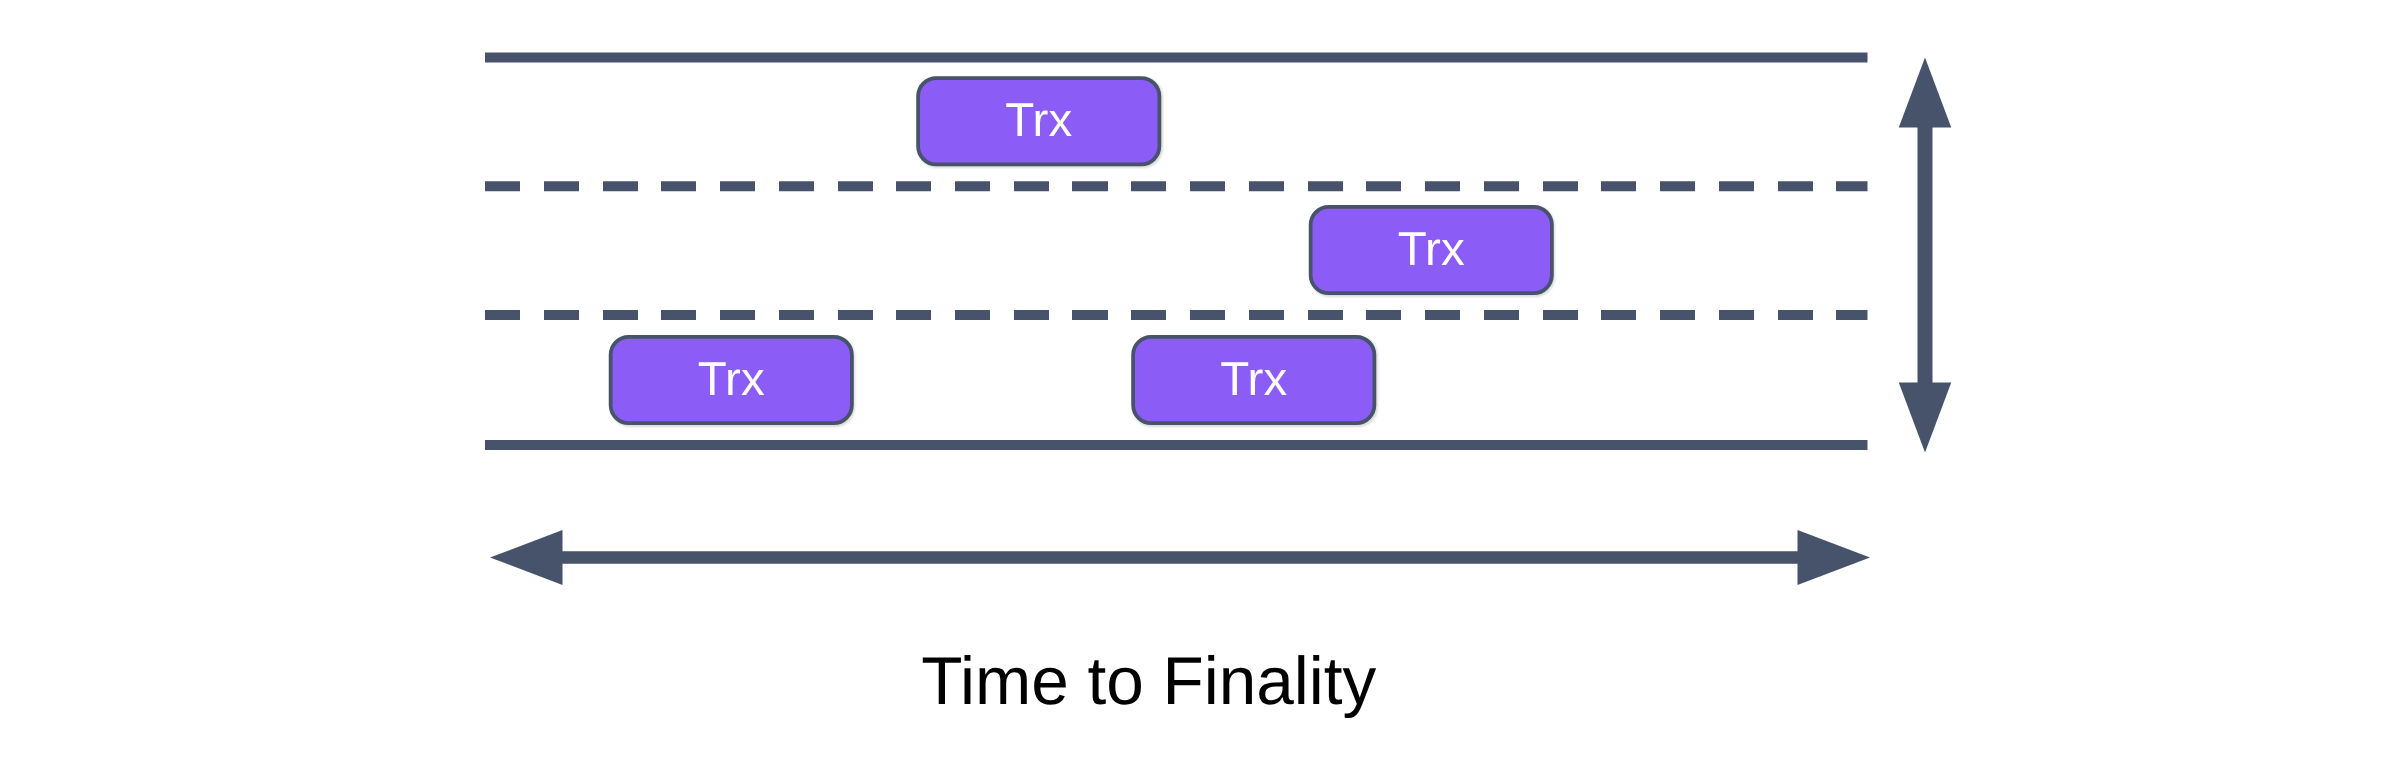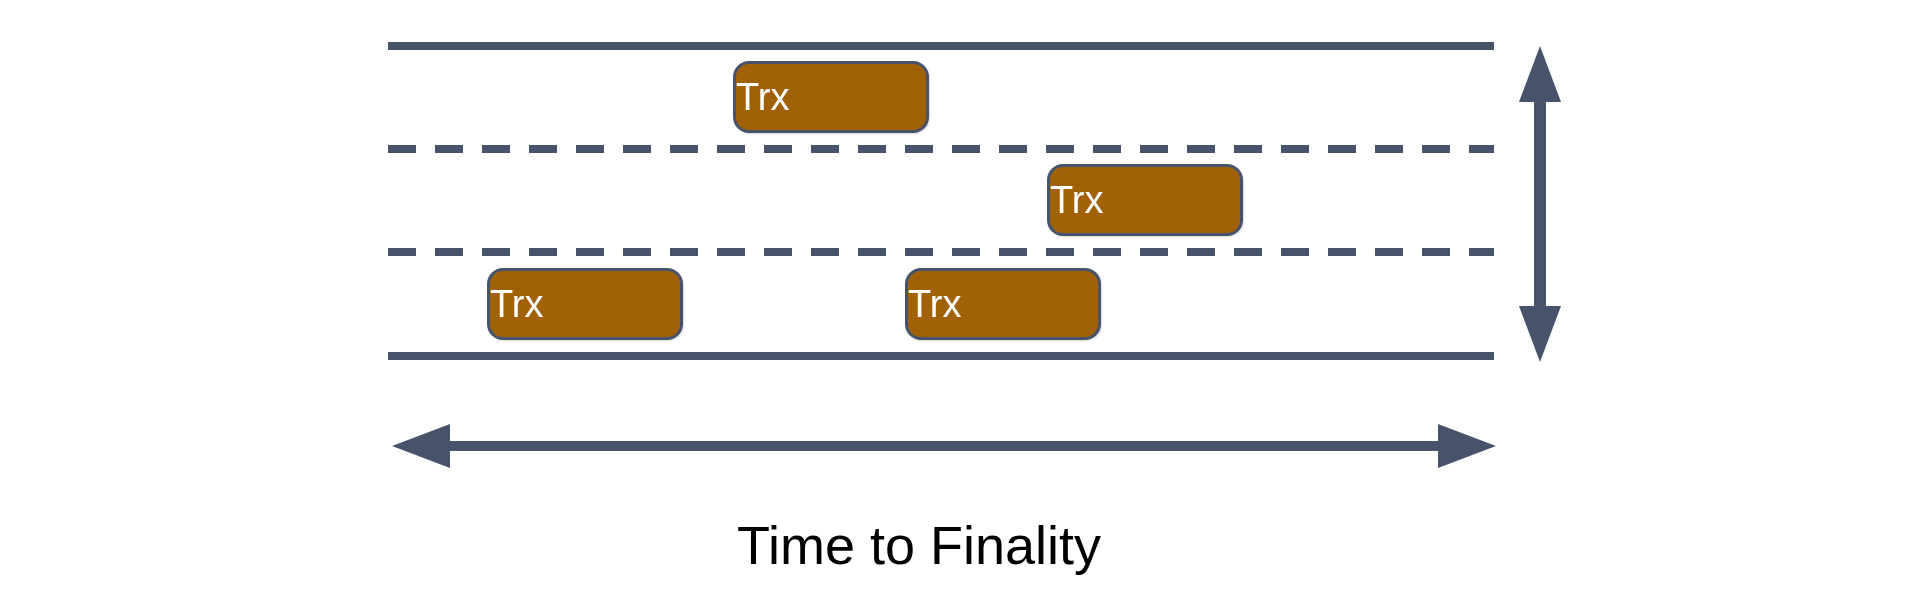--- a/index.html
+++ b/index.html
@@ -34,26 +34,26 @@
   .line-top    { top: 42px; }
   .line-dash1  { top: 145px; }
   .line-dash2  { top: 248px; }
   .line-bottom { top: 352px; }
 
   
   .trx-box {
     position: absolute;
     width: 190px;
     height: 66px;
-    background: #a16207;
+    background: #8b5cf6;
     border: 3px solid #47536a;
     border-radius: 16px;
     display: flex;
     align-items: center;
-    justify-content: flex-start;
+    justify-content: center;
     color: #ffffff;
     font-size: 38px;
     box-shadow: 1px 1px 2px rgba(0,0,0,0.15);
   }
   .trx-1 { left: 733px;  top: 61px; }
   .trx-2 { left: 1047px; top: 164px; }
   .trx-3 { left: 487px;  top: 268px; }
   .trx-4 { left: 905px;  top: 268px; }
 
   

